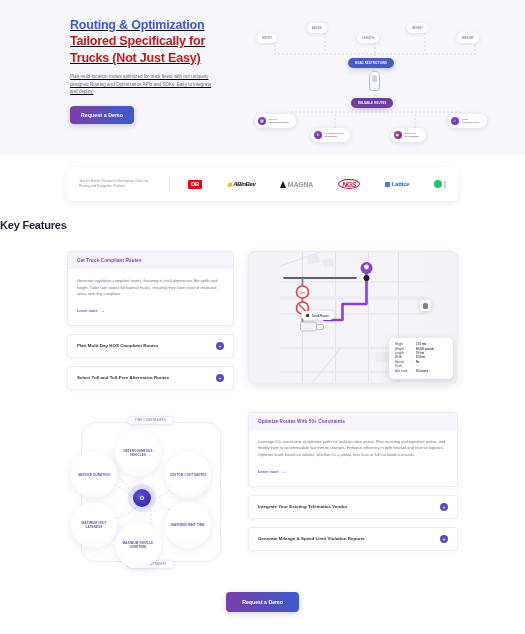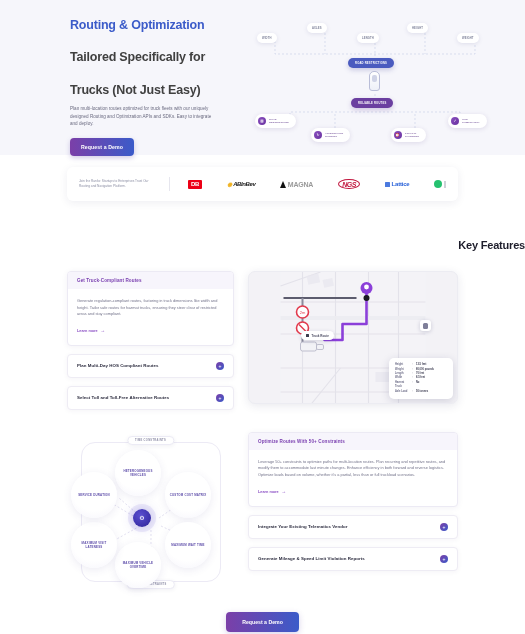--- a/index.html
+++ b/index.html
@@ -11,30 +11,31 @@
     overflow: hidden;
   }
   .page { position: relative; width: 525px; height: 634px; background:#ffffff; }
 
   
   .hero {
     position: relative;
     height: 155px;
     background: #f6f6fb;
     padding: 16px 0 0 0;
+    text-decoration: underline;
   }
   .hero-inner { display: flex; width: 100%; padding: 0 14px 0 70px; }
   .hero-left { width: 175px; padding-top: 2px; }
   .hero-eyebrow {
     color: #3b5bc9; font-size: 12.5px; font-weight: bold; letter-spacing: -0.2px;
     line-height: 15px;
   }
   .hero-title {
-    color: #404040; font-size: 12.5px; font-weight: bold; line-height: 15.5px;
-    letter-spacing: -0.2px; margin-top: 17px;
+    color: #b91c1c; font-size: 12.5px; font-weight: bold; line-height: 15.5px;
+    letter-spacing: -0.2px; margin-top: 1px;
   }
   .hero-sub {
     color: #6b6b80; font-size: 4.6px; line-height: 7.6px; margin-top: 7px;
     max-width: 150px;
   }
   .btn-demo {
     display: inline-block; margin-top: 10px;
     padding: 6px 11px; border-radius: 4px;
     background: linear-gradient(90deg,#7b3fa8 0%, #3b5bc9 100%);
     color:#fff; font-size:5.2px; font-weight:bold; letter-spacing:.1px;
@@ -101,22 +102,22 @@
   .lg-magna { color:#9a9a9a; font-size:7px; letter-spacing:-.2px; display:flex; align-items:center; gap:1.5px;}
   .lg-magna .tri { width:0;height:0;border-left:3.2px solid transparent;border-right:3.2px solid transparent;border-bottom:7px solid #111; }
   .lg-ngs { color:#c0143c; font-size:7px; font-style:italic; border:1px solid #c0143c; border-radius:50%; padding:0.5px 3px; letter-spacing:-.4px;}
   .lg-lattice { color:#2b63d9; font-size:6px; display:flex; align-items:center; gap:1.5px; letter-spacing:-.2px;}
   .lg-lattice .sq { width:5px;height:5px;background:#2b63d9;opacity:.85;border-radius:.5px; }
   .lg-green { width:8px;height:8px;border-radius:50%;background:#25c16f; }
   .lg-green-bar { width:1.5px;height:7px;background:#cfcfd8;margin-left:2px; }
 
   
   .kf-title {
-    text-align:right; color:#1d1d2b; font-size:11px; font-weight:bold;
-    letter-spacing:-.2px; margin-top:38px;
+    text-align:left; color:#1d1d2b; font-size:11px; font-weight:bold;
+    letter-spacing:-.2px; margin-top:18px;
   }
 
   .sec { position:relative; margin-top:20px; padding: 0 67px; }
   .row { display:flex; gap:14px; align-items:flex-start; }
   .col-left { width: 167px; }
   .col-right { flex:1; }
 
   .card {
     background:#fff; border:1px solid #eceaf4; border-radius:4px;
     box-shadow:0 1px 6px rgba(50,40,100,.06);

